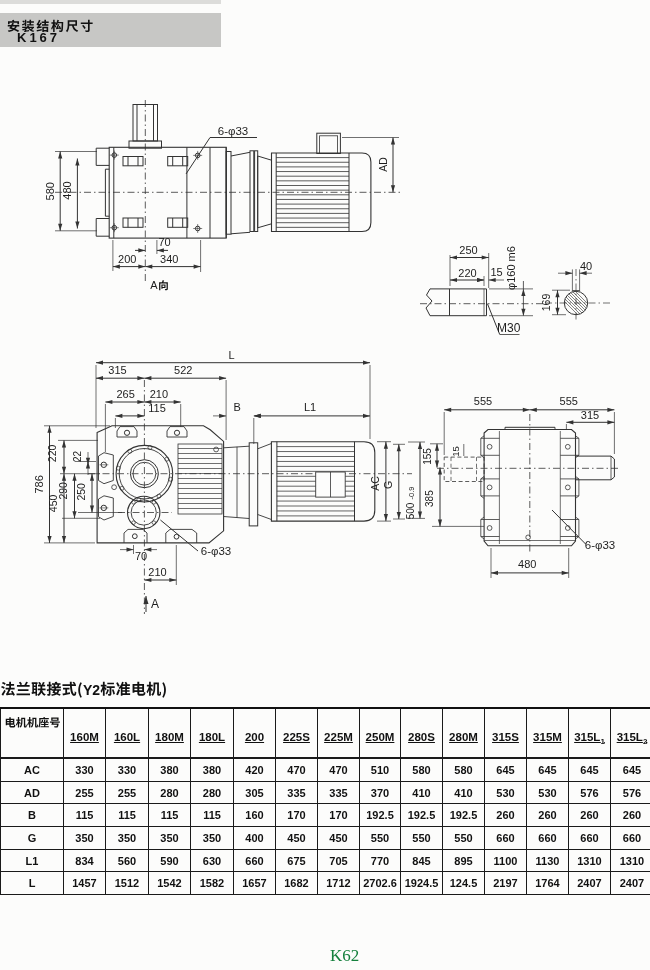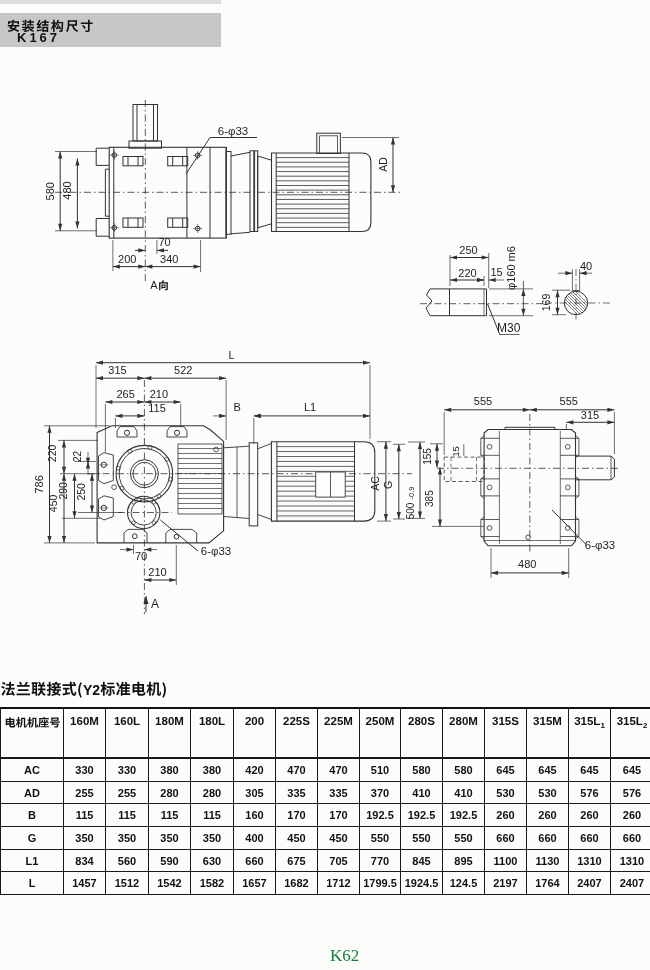--- a/index.html
+++ b/index.html
@@ -2,21 +2,21 @@
 <html><head>
 <meta charset="utf-8">
 <style>
 html,body{margin:0;padding:0;}
 body{width:650px;height:970px;background:#fcfcfb;font-family:"Liberation Sans",sans-serif;position:relative;overflow:hidden;}
 .abs{position:absolute;padding-left:10px;}
 #dwg{position:absolute;left:0;top:0;}
 table.spec{position:absolute;left:0px;top:707px;border-collapse:collapse;table-layout:fixed;width:653px;border-top:2px solid #111;}
 table.spec td{border:1px solid #1a1a1a;text-align:center;font-weight:bold;color:#111;font-size:11px;padding:0;overflow:hidden;white-space:nowrap;}
 table.spec td.hd{height:48px;vertical-align:top;border-bottom-width:2px;}
-table.spec td.hd div{margin-top:6px;font-size:11.5px;}
+table.spec td.hd div{margin-top:22px;font-size:11.5px;text-decoration:underline;}
 table.spec td.lbl{font-size:11px;}
 table.spec tr.r td{height:21.7px;}
 </style>
 </head>
 <body>
 
 <div class="abs" style="left:0;top:0;width:211px;height:4px;background:#dcdcda;"></div>
 
 <div class="abs" style="left:0;top:13px;width:211px;height:34px;background:#c7c7c5;"></div>
 
@@ -899,21 +899,21 @@
       </tr>
 <tr class="r">
         <td class="lbl">L</td>
         <td>1457</td>
         <td>1512</td>
         <td>1542</td>
         <td>1582</td>
         <td>1657</td>
         <td>1682</td>
         <td>1712</td>
-        <td>1799.5</td>
+        <td>2702.6</td>
         <td>1924.5</td>
         <td>124.5</td>
         <td>2197</td>
         <td>1764</td>
         <td>2407</td>
         <td>2407</td>
       </tr>
 </tbody>
   </table>
 

